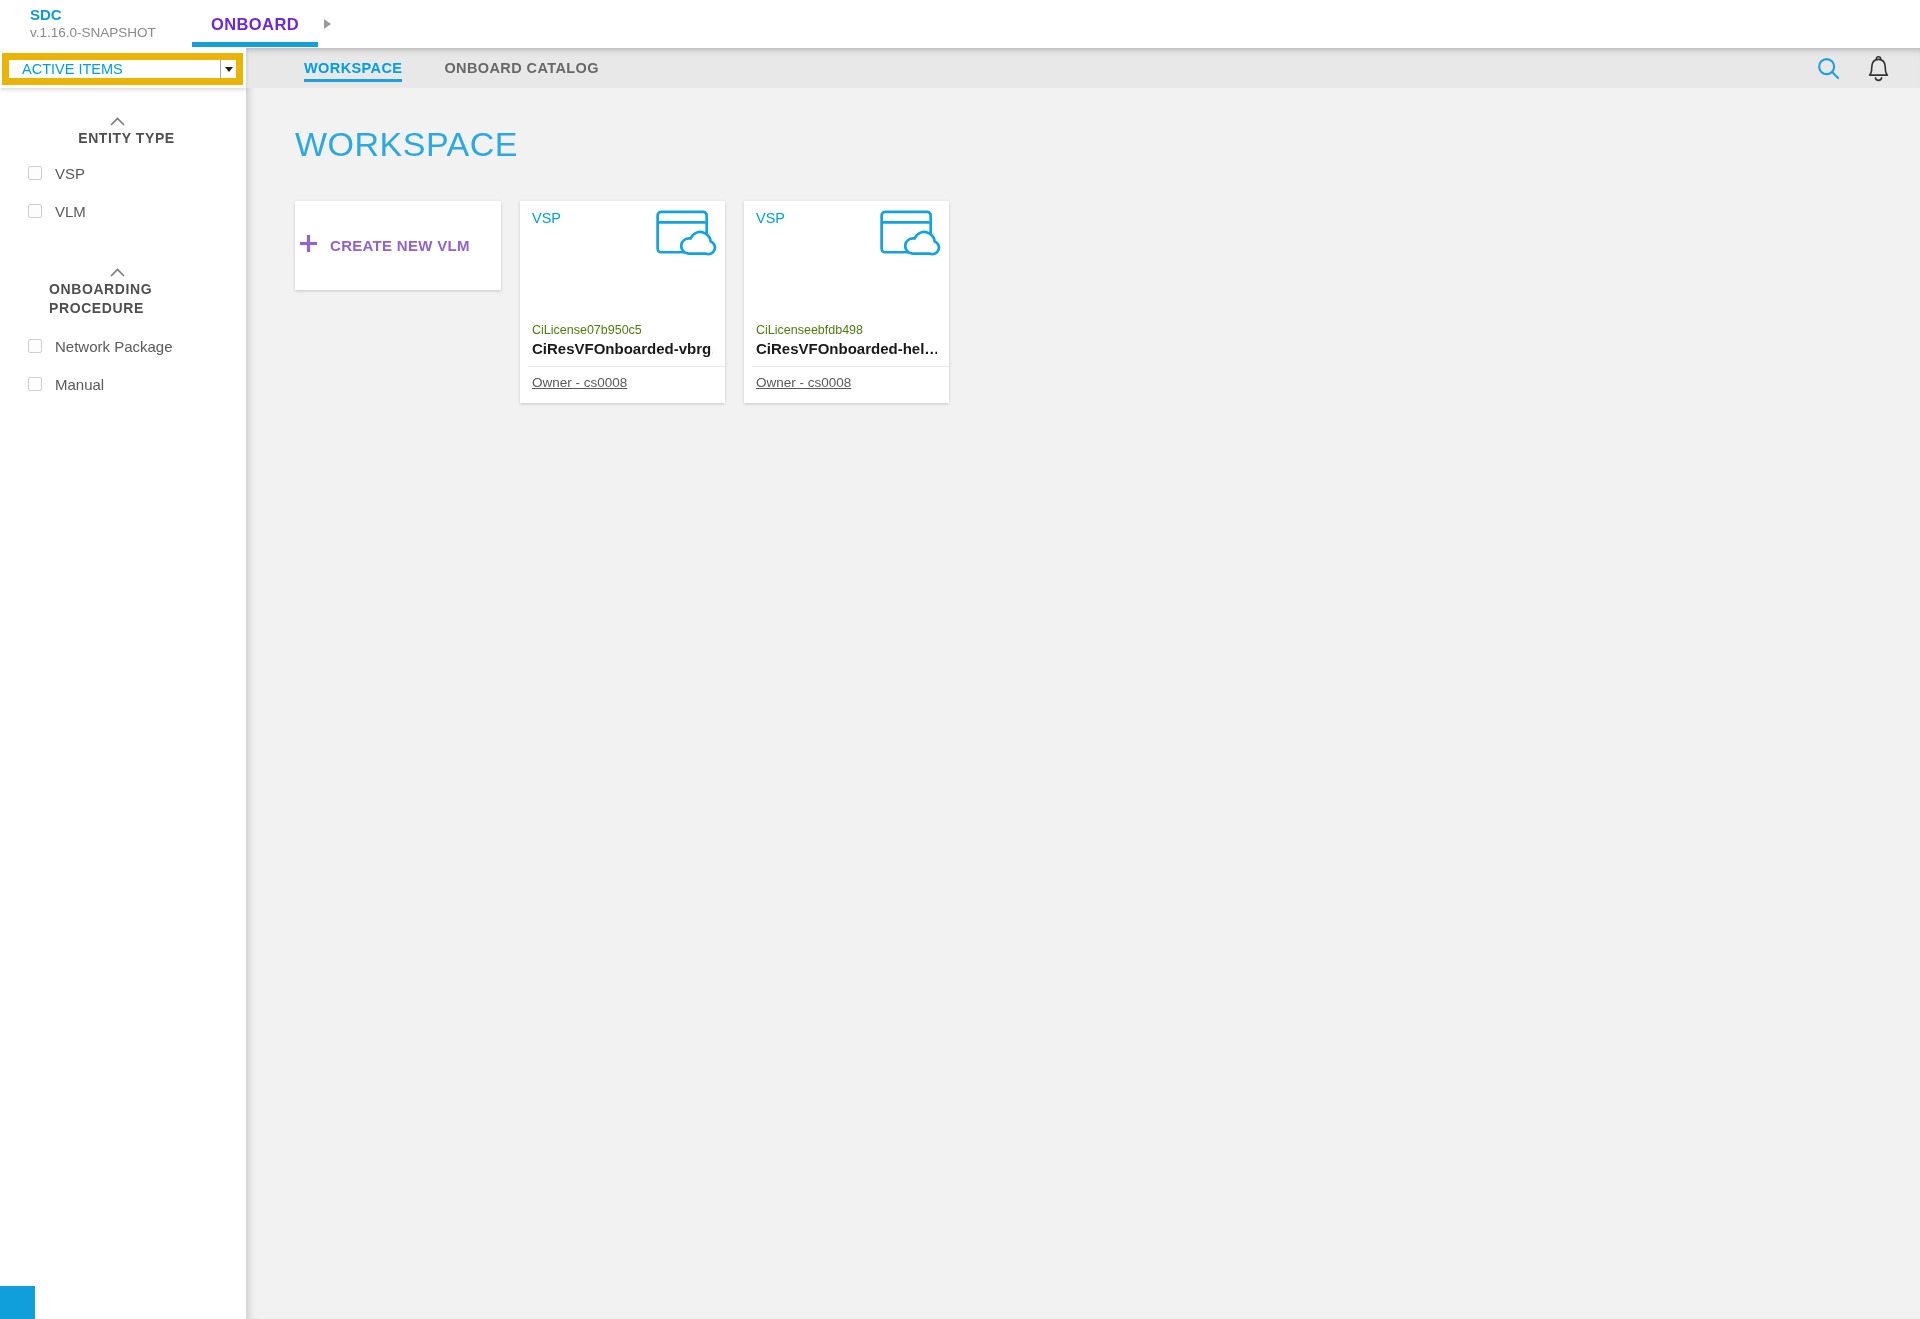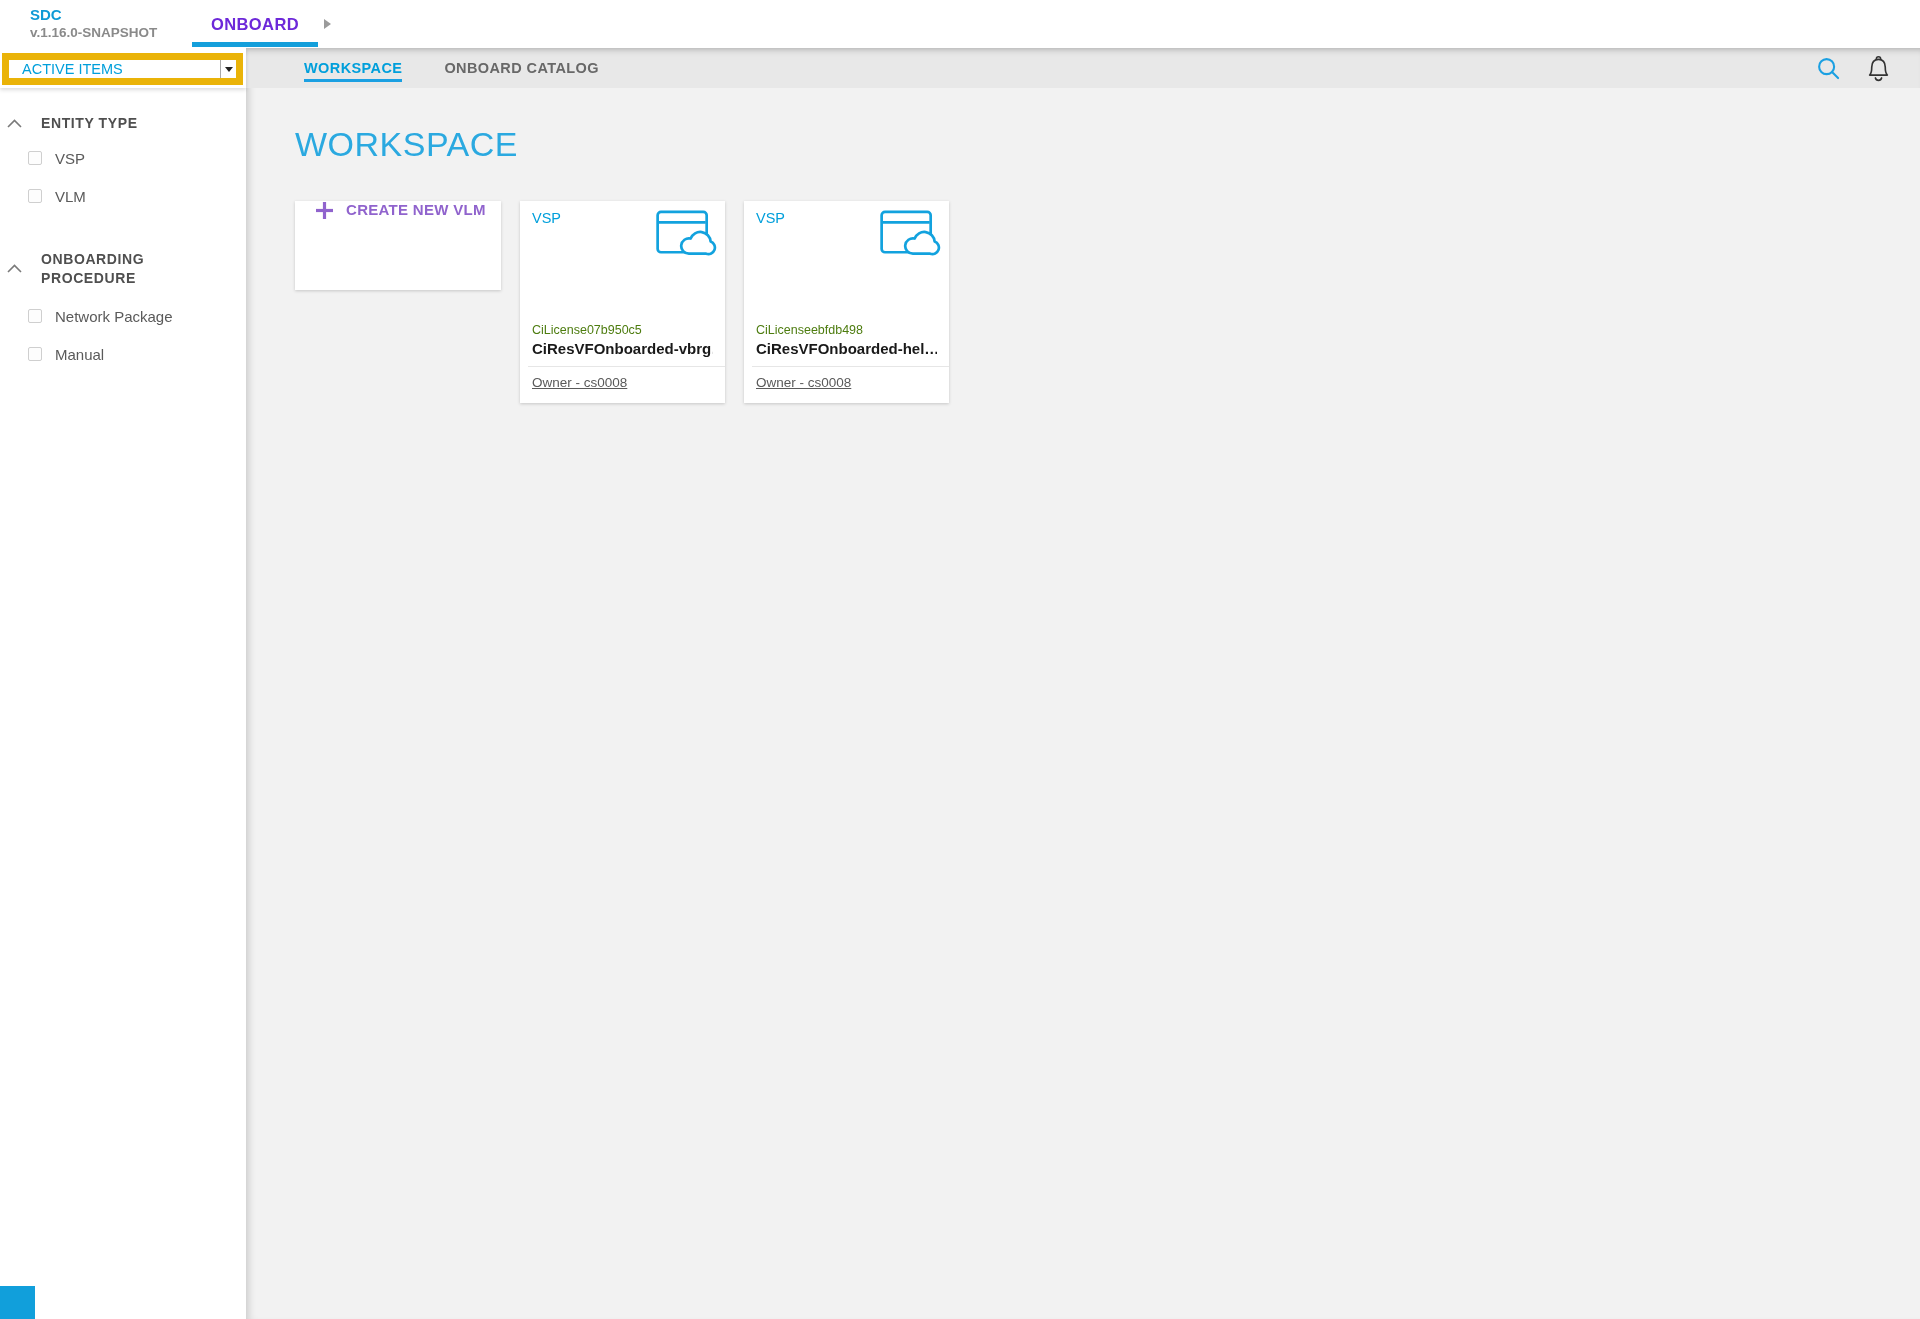--- a/index.html
+++ b/index.html
@@ -3,39 +3,39 @@
 <meta charset="utf-8">
 <style>
   * { margin:0; padding:0; box-sizing:border-box; }
   body { background:#fff; font-family:"Liberation Sans", sans-serif; }
   .stage { position:relative; width:1920px; height:1319px; background:#fff; overflow:hidden; }
 
   
   .header { position:absolute; top:0; left:0; width:100%; height:48px; background:#fff; z-index:6;padding-left:18px; }
   .logo { position:absolute; left:30px; top:6px; line-height:1.25; }
   .logo-title { color:#0f9ad6; font-weight:700; font-size:15px; }
-  .logo-version { color:#8a8a8a; font-size:13.5px;font-weight:bold; }
+  .logo-version { color:#8a8a8a; font-size:13.5px; }
   .nav-tab { position:absolute; left:192px; top:0; width:126px; height:48px; display:flex; align-items:center;
              justify-content:center; font-size:16.5px; font-weight:600; color:#6d28d9; letter-spacing:.4px; cursor:pointer; }
   .nav-tab::after { content:""; position:absolute; left:0; right:0; bottom:1px; height:5px; background:#149fdb; }
   .nav-arrow { position:absolute; left:324px; top:19px; width:0; height:0;
                border-left:7px solid #9b9b9b; border-top:5px solid transparent; border-bottom:5px solid transparent; cursor:pointer; }
 
   
   .sidebar { position:absolute; top:48px; left:0; width:246px; bottom:0; background:#fff; z-index:4; }
   .sidebar-top { position:relative; height:40px; background:#fff; box-shadow:0 2px 4px rgba(0,0,0,.14); }
   .view-select { position:absolute; top:5px; left:2px; right:3px; height:32px; border:7px solid #eab308;
                  background:#fff; display:flex; align-items:stretch; cursor:pointer; }
   .view-select-label { flex:1; display:flex; align-items:center; padding-left:13px; color:#009fdb; font-size:14.5px; }
   .view-select-caret { width:16px; border-left:1px solid #a8a8a8; display:flex; align-items:center; justify-content:center; }
   .caret-down { width:0; height:0; border-top:5px solid #222; border-left:4px solid transparent; border-right:4px solid transparent; }
 
   .filters { padding-top:26px; }
   .filter-section { margin:0; }
-  .section-head { display:flex; align-items:center; padding-left:7px; margin-bottom:17px; cursor:pointer; }
+  .section-head { display:flex; align-items:center; padding-left:7px; margin-bottom:17px; cursor:pointer;flex-direction:column; }
   .section-head .chev { width:15px; flex:0 0 15px; margin-right:19px; display:flex; align-items:center; }
   .section-title { font-size:14px; font-weight:600; color:#4f4f4f; letter-spacing:.6px; line-height:1.35; max-width:155px; }
   .filter-row { display:flex; align-items:center; gap:13px; padding-left:28px; margin-bottom:21px; cursor:pointer; }
   .checkbox { width:14px; height:14px; flex:0 0 14px; border:1px solid #cfcfcf; border-radius:2px; background:#fdfdfd; }
   .filter-label { font-size:15px; color:#5a5a5a; }
   .gap-a { height:15px; } .gap-b { height:9px; } .gap-c { height:3px; }
 
   .corner-square { position:absolute; left:0; bottom:0; width:35px; height:33px; background:#119fdb; z-index:7; }
 
   
@@ -48,22 +48,22 @@
          position:relative; cursor:pointer; }
   .tab.active { color:#009fdb; }
   .tab.active::after { content:""; position:absolute; left:0; right:0; bottom:6px; height:3px; background:#1ba0e2; }
   .toolbar-icons { position:absolute; right:28px; top:0; bottom:0; display:flex; align-items:center; gap:24px; }
   .icon-btn { cursor:pointer; display:flex; align-items:center; }
 
   .page-title { position:absolute; left:49px; top:77px; font-size:34px; font-weight:300; color:#2ba9e0; letter-spacing:.5px; }
 
   .cards { position:absolute; left:49px; top:153px; display:flex; gap:19px; align-items:flex-start; }
   .create-col { display:flex; flex-direction:column; gap:21px; width:206px; }
-  .create-card { height:89px; background:#fff; box-shadow:0 1px 3px rgba(0,0,0,.18); display:flex; 
-                 padding-left:20px; gap:12px; cursor:pointer; }
+  .create-card { height:89px; background:#fff; box-shadow:0 1px 3px rgba(0,0,0,.18); display:flex; align-items:center;
+                 padding-left:4px; gap:12px; cursor:pointer; }
   .create-card.vlm { color:#9063cd; }
   .create-card.vsp { color:#009fdb; }
   .create-label { font-size:15px; font-weight:600; letter-spacing:.3px; }
 
   .vsp-card { width:205px; height:202px; background:#fff; box-shadow:0 1px 3px rgba(0,0,0,.18); position:relative; cursor:pointer; }
   .vsp-type { position:absolute; left:12px; top:9px; font-size:14.5px; color:#009fdb; }
   .vsp-icon { position:absolute; right:8px; top:8px; }
   .vsp-info { position:absolute; left:0; right:0; bottom:0; }
   .vsp-vendor { margin:0 12px; font-size:12.5px; color:#4d7c0f; white-space:nowrap; overflow:hidden; }
   .vsp-name { margin:3px 12px 9px; font-size:15px; font-weight:700; color:#191919; white-space:nowrap; overflow:hidden; }

